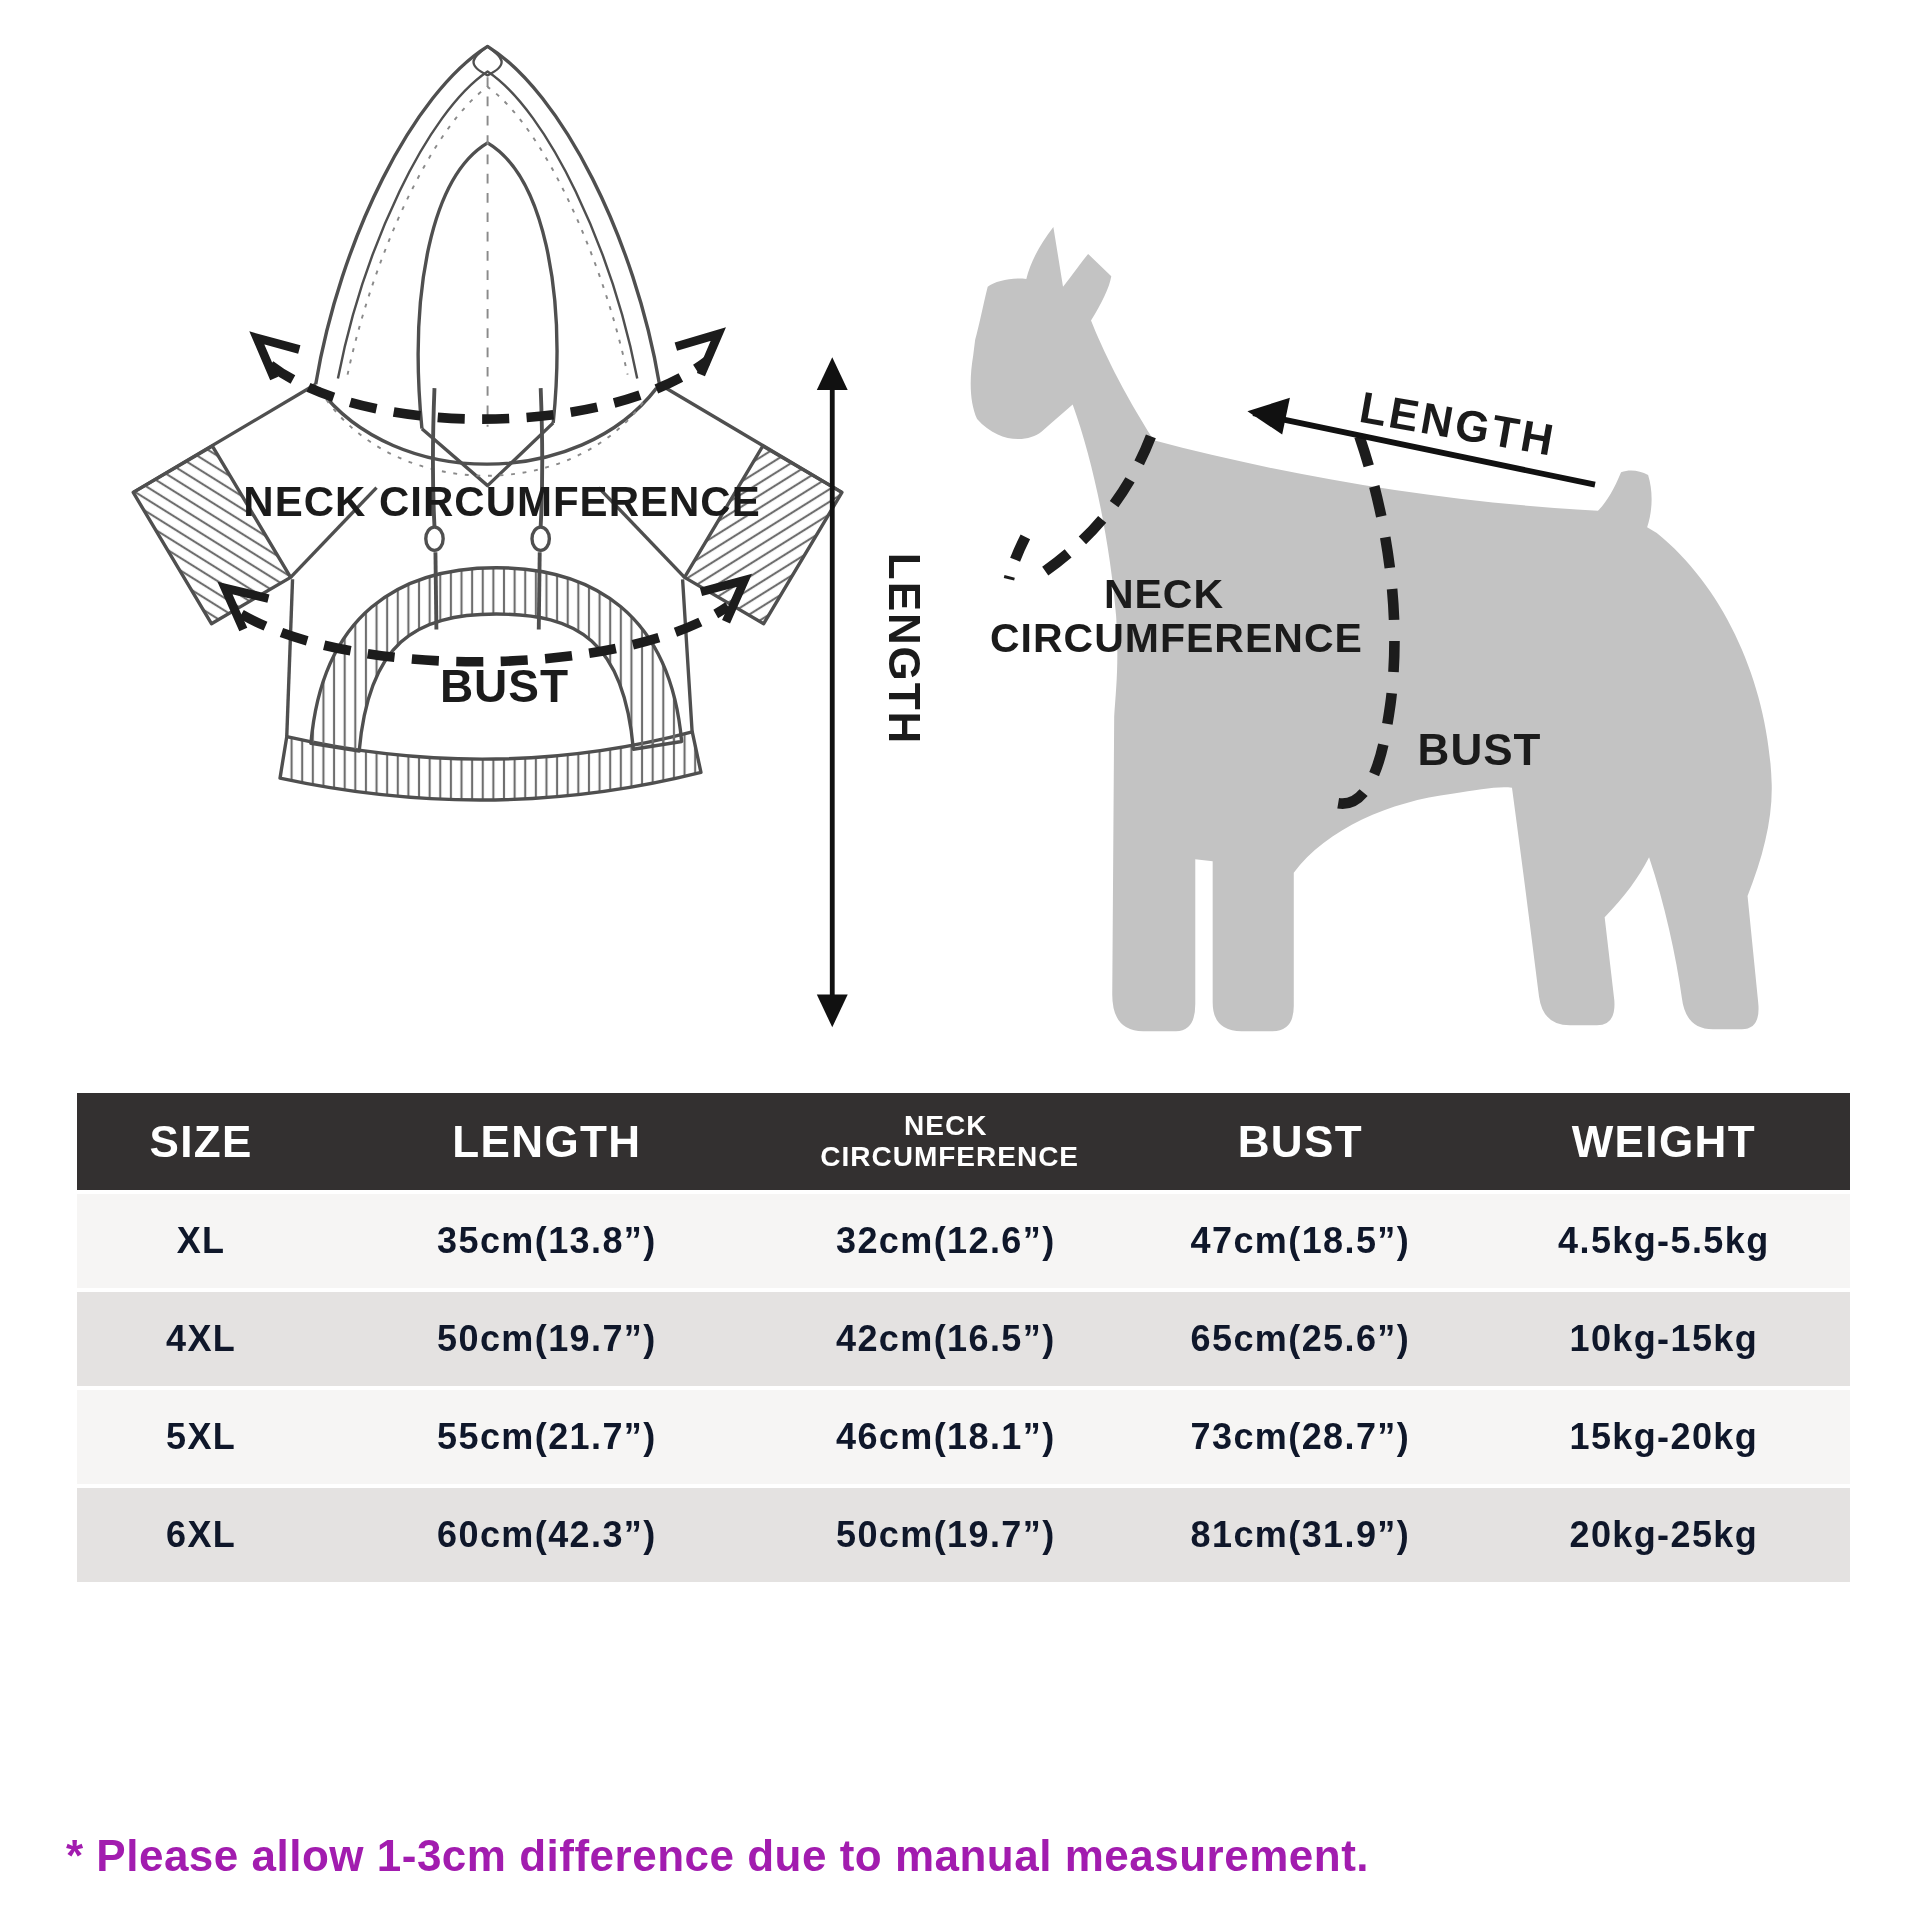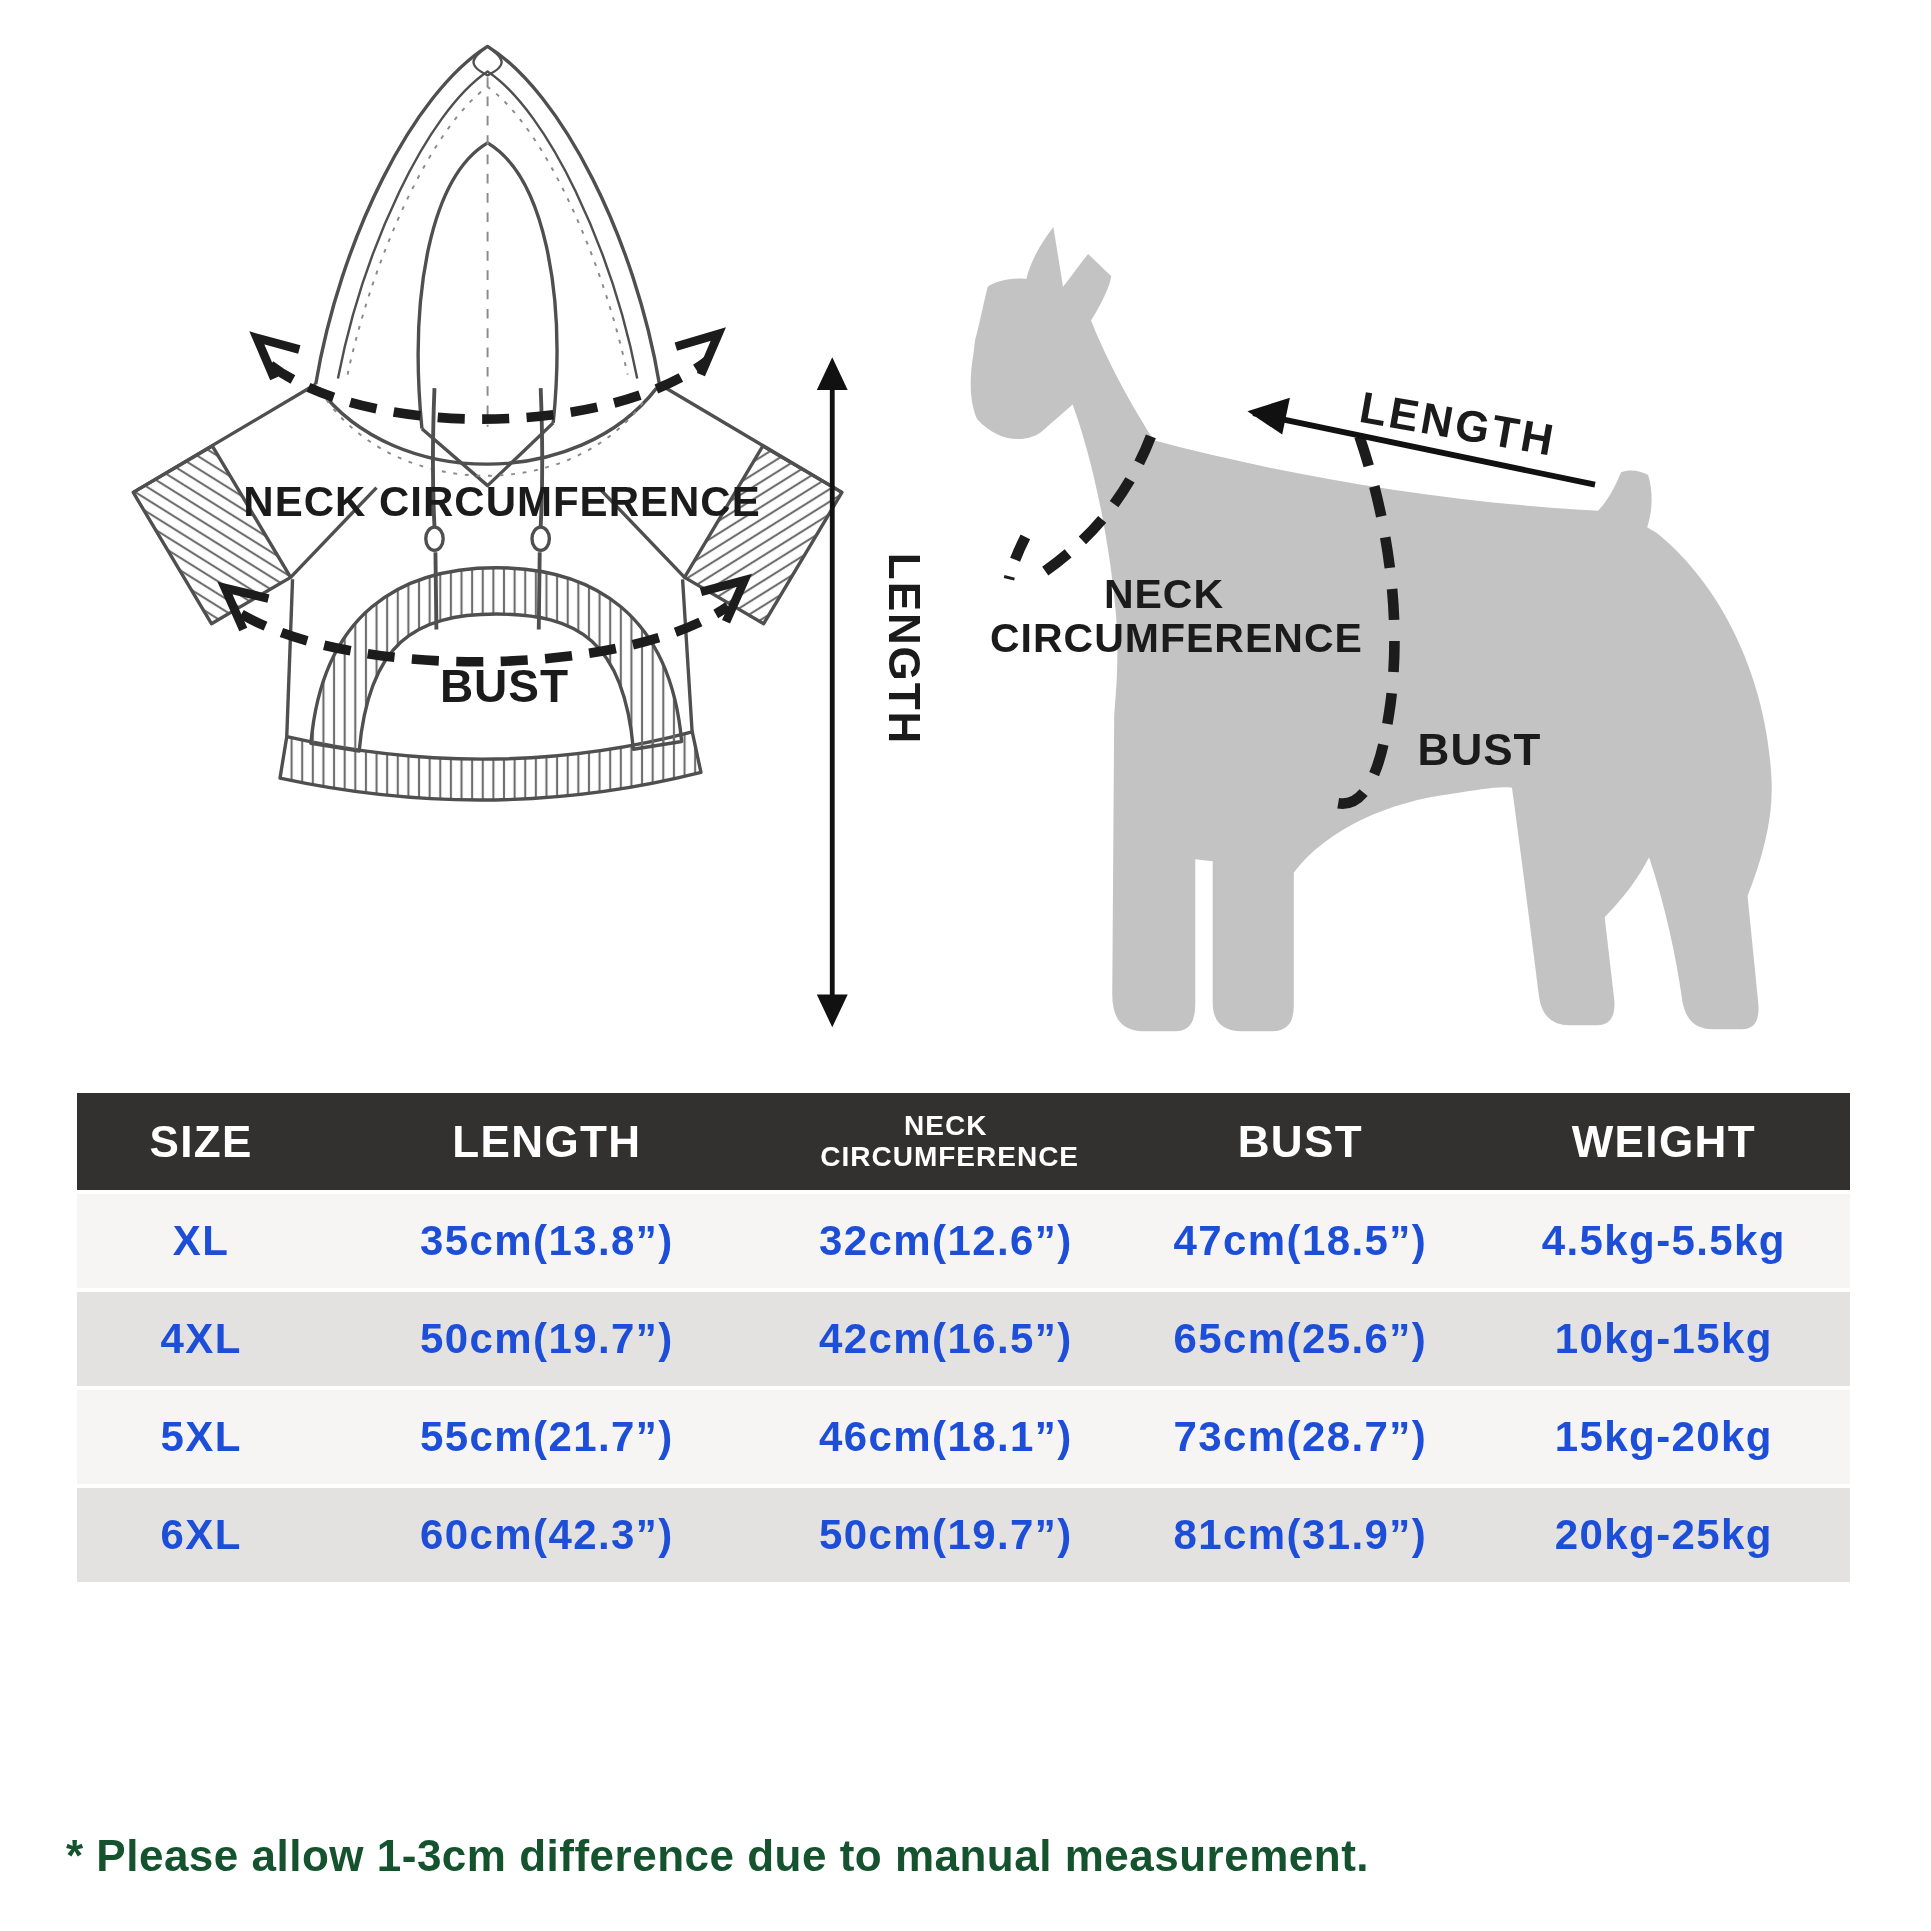--- a/index.html
+++ b/index.html
@@ -21,25 +21,25 @@
   
   table.size-table{position:absolute;left:77px;top:1093px;width:1773px;border-collapse:collapse;
                    table-layout:fixed;text-align:center;font-weight:700;}
   .size-table thead th{background:var(--header-bg,#333030);color:var(--header-text,#ffffff);
                    height:89px;font-size:44px;letter-spacing:1.4px;vertical-align:middle;padding:4px;}
   .size-table thead th.c-neck{font-size:28px;letter-spacing:1px;}
   .size-table thead th.c-neck span{display:inline-block;width:251px;line-height:1.12;}
   .size-table tbody tr{border-top:4.8px solid #ffffff;}
   .size-table tbody tr:nth-child(odd){background:var(--row-light,#f6f5f4);}
   .size-table tbody tr:nth-child(even){background:var(--row-dark,#e4e2e1);}
-  .size-table tbody td{height:94px;font-size:42px;letter-spacing:1.4px;color:#1d4ed8;
+  .size-table tbody td{height:94px;font-size:36px;letter-spacing:1.4px;color:#0f172a;
                    vertical-align:middle;padding:0;}
 
   .footnote{position:absolute;left:66px;top:1831px;font-size:44px;font-weight:700;
-            color:#14532d;letter-spacing:0.5px;}
+            color:#a21caf;letter-spacing:0.5px;}
 </style>
 </head>
 <body>
 
 <div class="canvas">
 
   <svg class="art" viewBox="0 0 2000 2000">
     <defs>
       <pattern id="ribV" width="11" height="12" patternUnits="userSpaceOnUse">
         <path d="M5,0 V12" stroke="#6e6e6e" stroke-width="2.2"></path>

